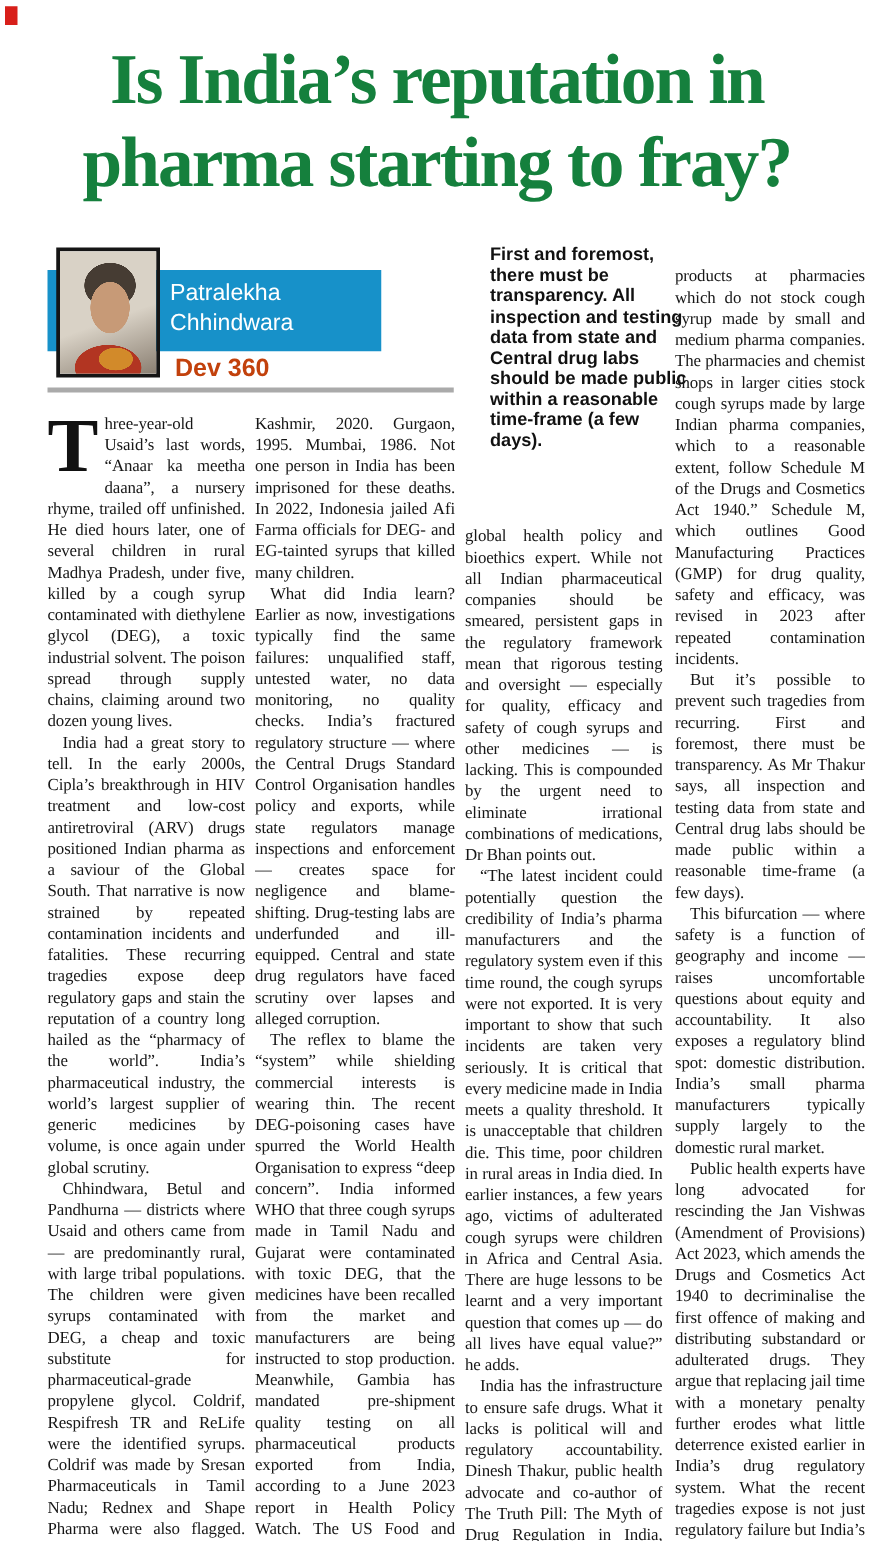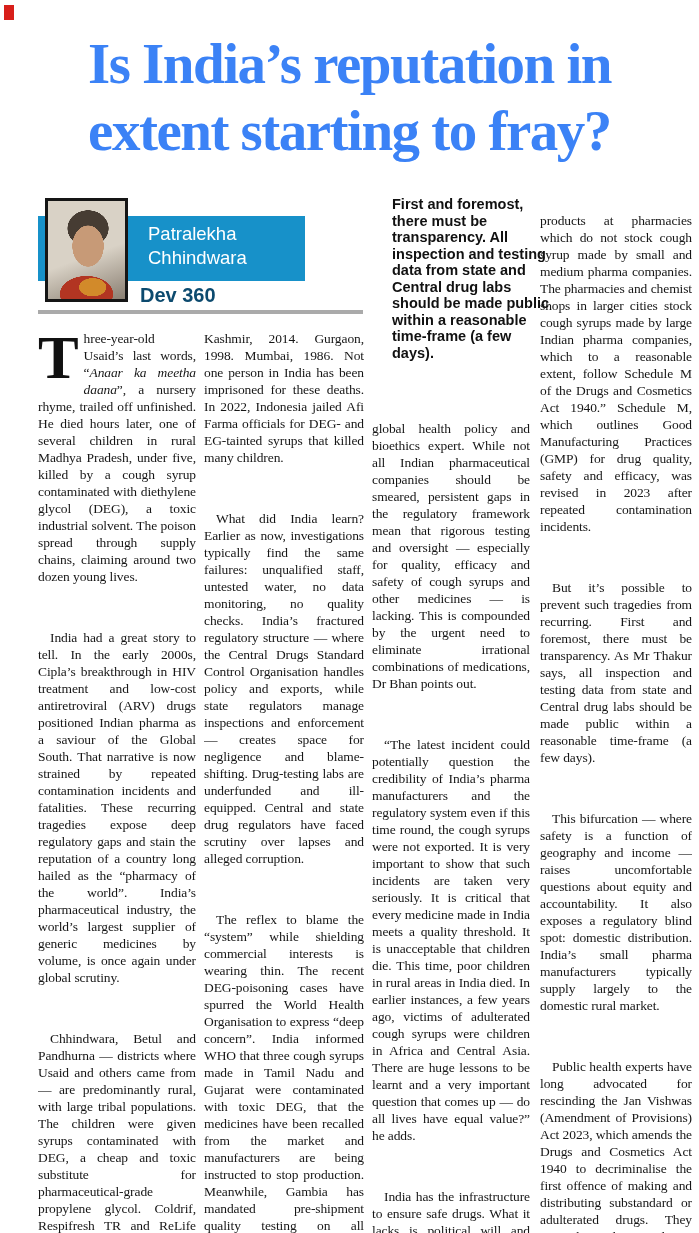--- a/index.html
+++ b/index.html
@@ -1,27 +1,27 @@
 <!DOCTYPE html>
 <html><head>
 <meta charset="utf-8">
 <style>
   html,body{margin:0;padding:0;background:#ffffff;}
   #page{position:relative;width:699px;height:1233px;background:#ffffff;overflow:hidden;
         font-family:"Liberation Serif", serif;color:#1a1a1a;}
   .corner-mark{position:absolute;left:4px;top:5px;width:10px;height:15px;background:#d81f1a;}
   .headline{position:absolute;left:0;top:30px;width:699px;text-align:center;
-            font-family:"Liberation Serif", serif;font-weight:700;color:#3b82f6;
+            font-family:"Liberation Serif", serif;font-weight:700;color:#15803d;
             font-size:57px;line-height:67px;letter-spacing:-1.5px;}
   
   .banner{position:absolute;left:38px;top:216px;width:267px;height:65px;}
-  .author-name{position:absolute;left:148px;top:222px;width:170px;color:#ffffff;
+  .author-name{position:absolute;left:136px;top:222px;width:170px;color:#ffffff;
                font-family:"Liberation Sans", sans-serif;font-size:18.5px;line-height:24px;font-weight:400;}
   .column-name{position:absolute;left:140px;top:284px;font-family:"Liberation Sans", sans-serif;
-               font-size:20px;font-weight:700;color:#0c4a6e;}
+               font-size:20px;font-weight:700;color:#c2410c;}
   .photo-frame{position:absolute;left:45px;top:198px;width:83px;height:104px;
                border:3px solid #151515;box-sizing:border-box;overflow:hidden;background:#cfc6ba;}
   .photo-art{width:100%;height:100%;
      background:
        radial-gradient(ellipse 30px 20px at 58% 88%, #d28a2a 0 45%, rgba(0,0,0,0) 46%),
        radial-gradient(ellipse 44px 30px at 50% 95%, #b23522 0 60%, rgba(0,0,0,0) 61%),
        radial-gradient(ellipse 26px 34px at 52% 46%, #c79a77 0 60%, rgba(0,0,0,0) 61%),
        radial-gradient(ellipse 34px 30px at 52% 28%, #463c33 0 60%, rgba(0,0,0,0) 61%),
        linear-gradient(160deg,#d9d2c6 0 55%, #8a7f72 100%);}
   .rule{position:absolute;left:38px;top:310px;width:325px;height:4px;background:#aaaaaa;}
@@ -29,35 +29,35 @@
   .col{position:absolute;overflow:hidden;font-size:13.5px;line-height:17px;
        text-align:justify;letter-spacing:-0.1px;color:#161616;}
   #col1{left:38px;top:330px;width:158px;height:903px;}
   #col2{left:204px;top:330px;width:160px;height:903px;}
   #col3-body{left:372px;top:420px;width:158px;height:829px;}
   #col4{left:540px;top:212px;width:152px;height:1033px;}
   .pullquote{position:absolute;left:392px;top:196px;width:158px;
              font-family:"Liberation Sans", sans-serif;font-weight:700;color:#111111;
              font-size:14.5px;line-height:16.5px;text-align:left;letter-spacing:0;}
   .para{margin:0;}
-  .para.ind{text-indent:12px;margin-top:44px;}
-  .it{font-style:italic;}
+  .para.ind{text-indent:12px;}
+  .it{}
   .dropcap{float:left;font-size:61px;line-height:49px;font-weight:700;
            padding:3px 5px 0 0;color:#111111;font-family:"Liberation Serif", serif;}
 </style>
 </head>
 <body>
 
 <div id="page">
 
   <div class="corner-mark"></div>
 
   <div class="headline">
     <div>Is India’s reputation in</div>
-    <div>extent starting to fray?</div>
+    <div>pharma starting to fray?</div>
   </div>
 
   <div class="banner" style="background: rgb(23, 145, 201);"></div>
 
   <div class="photo-frame">
     <div class="photo-art"></div>
   </div>
 
   <div class="author-name">
     <div>Patralekha</div>
@@ -69,21 +69,21 @@
   <div class="rule"></div>
 
   <div class="pullquote">First and foremost, there must be transparency. All inspection and testing data from state and Central drug labs should be made public within a reasonable time-frame (a few days).</div>
 
   <div id="col1" class="col">
       <p class="para"><span class="dropcap">T</span><span>hree-year-old Usaid’s last words, “</span><span class="it">Anaar ka meetha daana</span><span>”, a nursery rhyme, trailed off unfinished. He died hours later, one of several children in rural Madhya Pradesh, under five, killed by a cough syrup contaminated with diethylene glycol (DEG), a toxic industrial solvent. The poison spread through supply chains, claiming around two dozen young lives.</span></p>
       <p class="para ind"><span>India had a great story to tell. In the early 2000s, Cipla’s breakthrough in HIV treatment and low-cost antiretroviral (ARV) drugs positioned Indian pharma as a saviour of the Global South. That narrative is now strained by repeated contamination incidents and fatalities. These recurring tragedies expose deep regulatory gaps and stain the reputation of a country long hailed as the “pharmacy of the world”. India’s pharmaceutical industry, the world’s largest supplier of generic medicines by volume, is once again under global scrutiny.</span></p>
       <p class="para ind"><span>Chhindwara, Betul and Pandhurna — districts where Usaid and others came from — are predominantly rural, with large tribal populations. The children were given syrups contaminated with DEG, a cheap and toxic substitute for pharmaceutical-grade propylene glycol. Coldrif, Respifresh TR and ReLife were the identified syrups. Coldrif was made by Sresan Pharmaceuticals in Tamil Nadu; Rednex and Shape Pharma were also flagged. Sresan’s owner was arrested and its licence permanently cancelled, according to the state’s health minister. A doctor who prescribed the syrup was also arrested.</span></p>
     </div>
   <div id="col2" class="col">
-      <p class="para"><span>Kashmir, 2014. Gurgaon, 1998. Mumbai, 1986. Not one person in India has been imprisoned for these deaths. In 2022, Indonesia jailed Afi Farma officials for DEG- and EG-tainted syrups that killed many children.</span></p>
+      <p class="para"><span>Kashmir, 2020. Gurgaon, 1995. Mumbai, 1986. Not one person in India has been imprisoned for these deaths. In 2022, Indonesia jailed Afi Farma officials for DEG- and EG-tainted syrups that killed many children.</span></p>
       <p class="para ind"><span>What did India learn? Earlier as now, investigations typically find the same failures: unqualified staff, untested water, no data monitoring, no quality checks. India’s fractured regulatory structure — where the Central Drugs Standard Control Organisation handles policy and exports, while state regulators manage inspections and enforcement — creates space for negligence and blame-shifting. Drug-testing labs are underfunded and ill-equipped. Central and state drug regulators have faced scrutiny over lapses and alleged corruption.</span></p>
       <p class="para ind"><span>The reflex to blame the “system” while shielding commercial interests is wearing thin. The recent DEG-poisoning cases have spurred the World Health Organisation to express “deep concern”. India informed WHO that three cough syrups made in Tamil Nadu and Gujarat were contaminated with toxic DEG, that the medicines have been recalled from the market and manufacturers are being instructed to stop production. Meanwhile, Gambia has mandated pre-shipment quality testing on all pharmaceutical products exported from India, according to a June 2023 report in Health Policy Watch. The US Food and Drug Administration confirmed in October 2025 that DEG-contaminated syrups from India hadn’t entered the American market, but it’s closely monitoring the situation.</span></p>
     </div>
   <div id="col3-body" class="col">
       <p class="para"><span>global health policy and bioethics expert. While not all Indian pharmaceutical companies should be smeared, persistent gaps in the regulatory framework mean that rigorous testing and oversight — especially for quality, efficacy and safety of cough syrups and other medicines — is lacking. This is compounded by the urgent need to eliminate irrational combinations of medications, Dr Bhan points out.</span></p>
       <p class="para ind"><span>“The latest incident could potentially question the credibility of India’s pharma manufacturers and the regulatory system even if this time round, the cough syrups were not exported. It is very important to show that such incidents are taken very seriously. It is critical that every medicine made in India meets a quality threshold. It is unacceptable that children die. This time, poor children in rural areas in India died. In earlier instances, a few years ago, victims of adulterated cough syrups were children in Africa and Central Asia. There are huge lessons to be learnt and a very important question that comes up — do all lives have equal value?” he adds.</span></p>
       <p class="para ind"><span>India has the infrastructure to ensure safe drugs. What it lacks is political will and regulatory accountability. Dinesh Thakur, public health advocate and co-author of </span><span class="it">The Truth Pill: The Myth of Drug Regulation in India</span><span>, asks the obvious: “If these so-called ‘cough syrups’ were adulterated as we know, why don’t they cause harm to children of people who live in Defence Colony in Delhi?”</span></p>
     </div>
   <div id="col4" class="col">
       <p class="para"><span>products at pharmacies which do not stock cough syrup made by small and medium pharma companies. The pharmacies and chemist shops in larger cities stock cough syrups made by large Indian pharma companies, which to a reasonable extent, follow Schedule M of the Drugs and Cosmetics Act 1940.” Schedule M, which outlines Good Manufacturing Practices (GMP) for drug quality, safety and efficacy, was revised in 2023 after repeated contamination incidents.</span></p>

